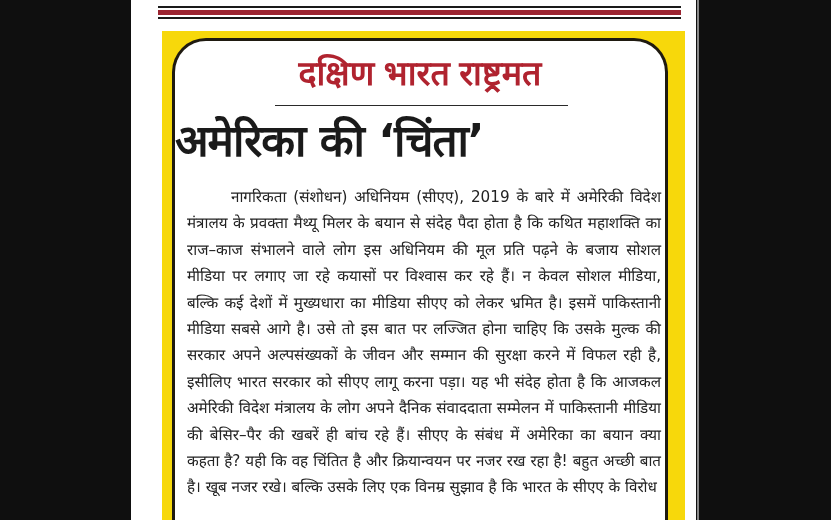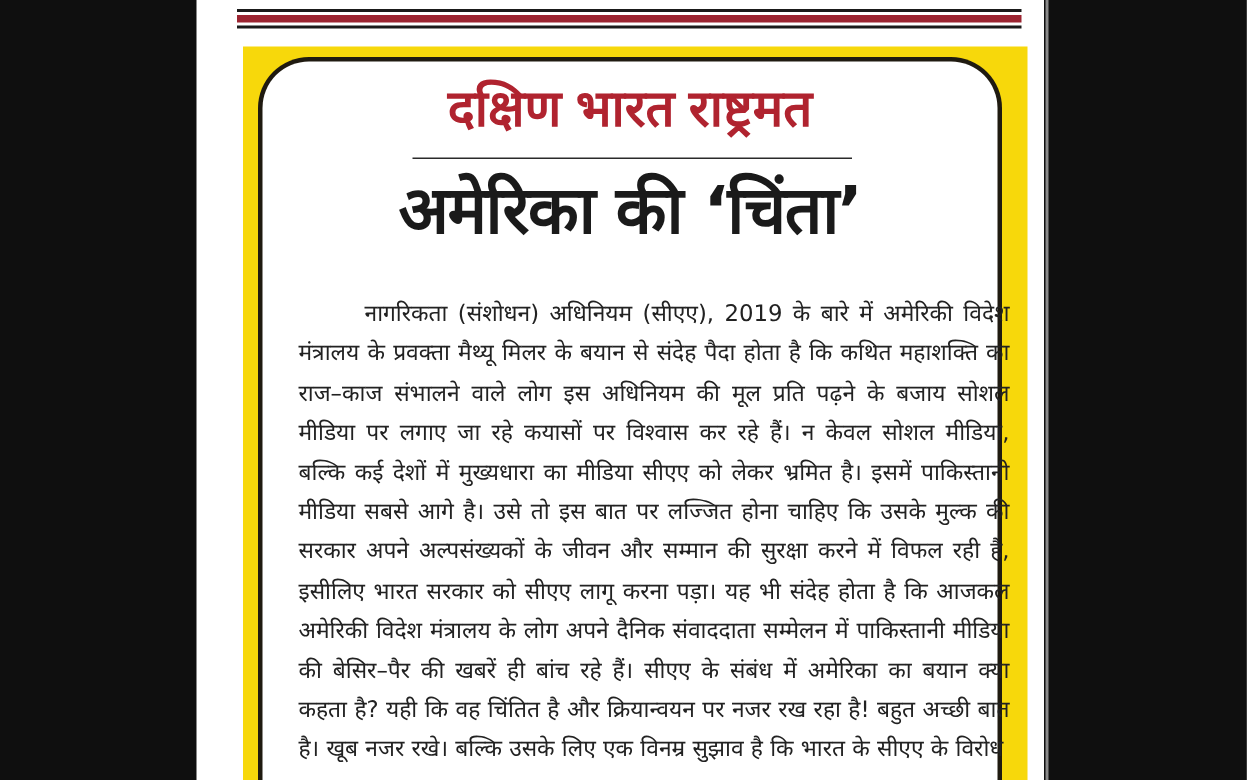--- a/index.html
+++ b/index.html
@@ -89,40 +89,40 @@
       top: 64px;
       width: 293px;
       height: 1px;
       background: #2a2a2a;
     }
     .headline {
       position: absolute;
       left: 0;
       top: 72px;
       width: 100%;
-      text-align: center;
+      text-align: left;
       font-family: "DejaVu Sans", sans-serif;
       font-weight: bold;
       font-size: 44px;
       line-height: 56px;
       color: #1a1a1a;
       letter-spacing: -1px;
     }
     .body-text {
       position: absolute;
       left: 12px;
       top: 143px;
       width: 474px;
       font-family: "DejaVu Sans", sans-serif;
       font-size: 15.2px;
       line-height: 26.4px;
       color: #222222;
       text-align: justify;
       text-indent: 44px;
-      margin: 12px;
+      margin: 0;
     }
   </style>
 </head>
 <body>
 
 <div class="viewer">
   <div class="page">
     <div class="rule-thin top"></div>
     <div class="rule-thick"></div>
     <div class="rule-thin bottom"></div>

